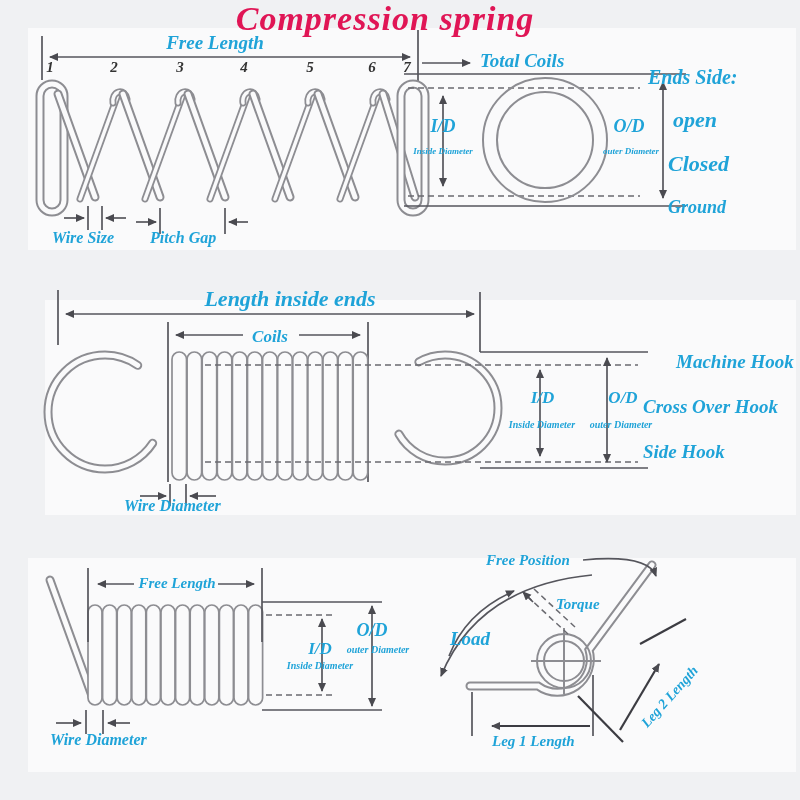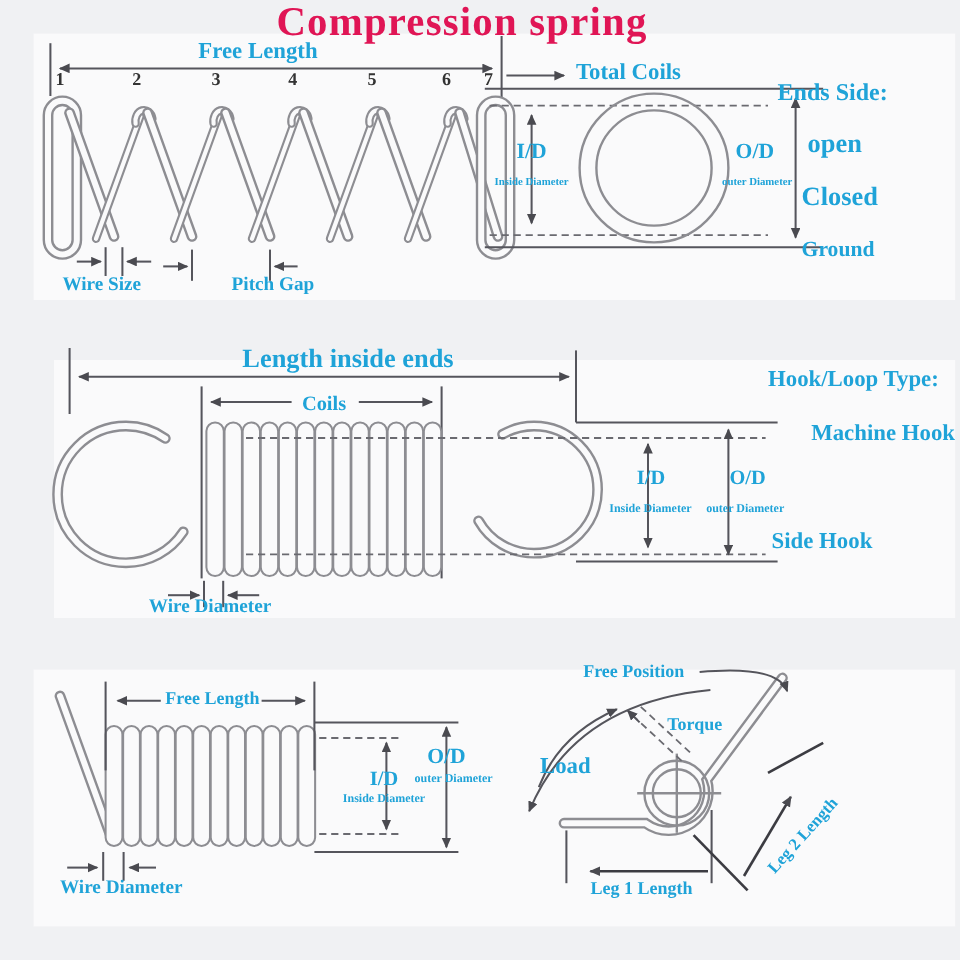--- a/index.html
+++ b/index.html
@@ -1,17 +1,17 @@
 <!DOCTYPE html>
 <html><head>
 <meta charset="utf-8">
 <style>
   html,body{margin:0;padding:0;}
   body{width:800px;height:800px;background:#eef0f2;font-family:"Liberation Serif","DejaVu Serif",serif;}
-  .stage{position:relative;width:800px;height:800px;overflow:hidden;background:#f0f1f3;}
+  .stage{position:relative;width:800px;height:800px;overflow:hidden;background:#f0f1f3;font-style:italic;}
   .panel{position:absolute;background:#fafafb;}
   svg{position:absolute;left:0;}
   .lbl{position:absolute;font-weight:bold;color:#1fa3d8;white-space:nowrap;line-height:1;}
   .ttl{position:absolute;font-weight:bold;color:#e01555;white-space:nowrap;line-height:1;text-align:center;letter-spacing:1px;}
   .num{position:absolute;font-weight:bold;color:#333333;font-size:15px;width:14px;text-align:center;line-height:1;}
   .ctr{text-align:center;}
   .wo{fill:none;stroke:#8d8d92;stroke-width:9;stroke-linecap:round;}
   .wi{fill:none;stroke:#fafafb;stroke-width:5;stroke-linecap:round;}
   .wo7{fill:none;stroke:#8d8d92;stroke-width:7;stroke-linecap:round;}
   .wi7{fill:none;stroke:#fafafb;stroke-width:3.5;stroke-linecap:round;}
@@ -211,30 +211,30 @@
   <div class="lbl" style="left:480px;top:51px;font-size:19px;">Total Coils</div>
   <div class="lbl ctr" style="left:423px;top:117px;width:40px;font-size:18px;">I/D</div>
   <div class="lbl ctr" style="left:406px;top:147px;width:74px;font-size:9px;">Inside Diameter</div>
   <div class="lbl ctr" style="left:608px;top:117px;width:42px;font-size:18px;">O/D</div>
   <div class="lbl ctr" style="left:599px;top:147px;width:64px;font-size:9px;">outer Diameter</div>
   <div class="lbl" style="left:648px;top:67px;font-size:20px;">Ends Side:</div>
   <div class="lbl" style="left:673px;top:109px;font-size:22px;">open</div>
   <div class="lbl" style="left:668px;top:153px;font-size:22px;">Closed</div>
   <div class="lbl" style="left:668px;top:198px;font-size:18px;">Ground</div>
   <div class="lbl" style="left:52px;top:230px;font-size:16px;">Wire Size</div>
-  <div class="lbl" style="left:150px;top:230px;font-size:16px;margin-left:43px;">Pitch Gap</div>
+  <div class="lbl" style="left:150px;top:230px;font-size:16px;">Pitch Gap</div>
 
   <div class="lbl ctr" style="left:170px;top:288px;width:240px;font-size:22px;">Length inside ends</div>
   <div class="lbl ctr" style="left:238px;top:328px;width:64px;font-size:17px;">Coils</div>
   <div class="lbl ctr" style="left:520px;top:389px;width:45px;font-size:17px;">I/D</div>
   <div class="lbl ctr" style="left:503px;top:420px;width:78px;font-size:10px;">Inside Diameter</div>
   <div class="lbl ctr" style="left:598px;top:389px;width:50px;font-size:17px;">O/D</div>
   <div class="lbl ctr" style="left:581px;top:420px;width:80px;font-size:10px;">outer Diameter</div>
-  <div class="lbl" style="left:640px;top:307px;font-size:19px;">Hook/Loop Type:</div>
   <div class="lbl" style="left:676px;top:352px;font-size:19px;">Machine Hook</div>
+  <div class="lbl" style="left:643px;top:397px;font-size:19px;">Cross Over Hook</div>
   <div class="lbl" style="left:643px;top:442px;font-size:19px;">Side Hook</div>
   <div class="lbl" style="left:124px;top:498px;font-size:16px;">Wire Diameter</div>
 
   <div class="lbl ctr" style="left:122px;top:576px;width:110px;font-size:15px;">Free Length</div>
   <div class="lbl ctr" style="left:298px;top:640px;width:44px;font-size:17px;">I/D</div>
   <div class="lbl ctr" style="left:278px;top:661px;width:84px;font-size:10px;">Inside Diameter</div>
   <div class="lbl ctr" style="left:346px;top:621px;width:52px;font-size:18px;">O/D</div>
   <div class="lbl ctr" style="left:336px;top:645px;width:84px;font-size:10px;">outer Diameter</div>
   <div class="lbl" style="left:50px;top:732px;font-size:16px;">Wire Diameter</div>
   <div class="lbl" style="left:486px;top:553px;font-size:15px;">Free Position</div>

